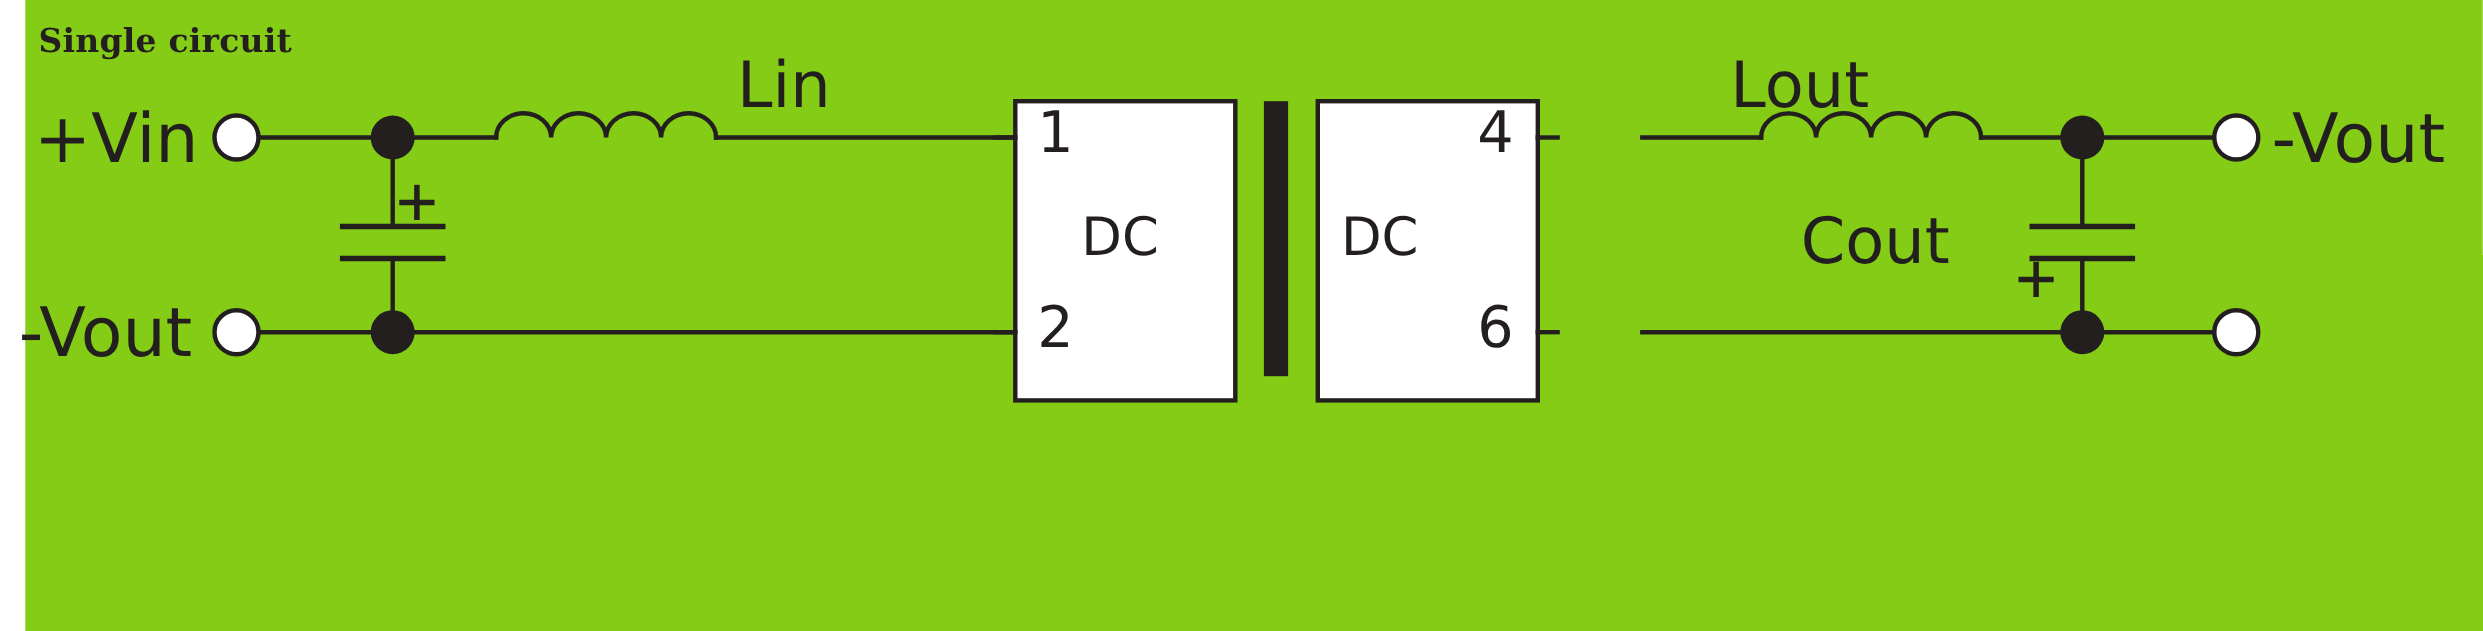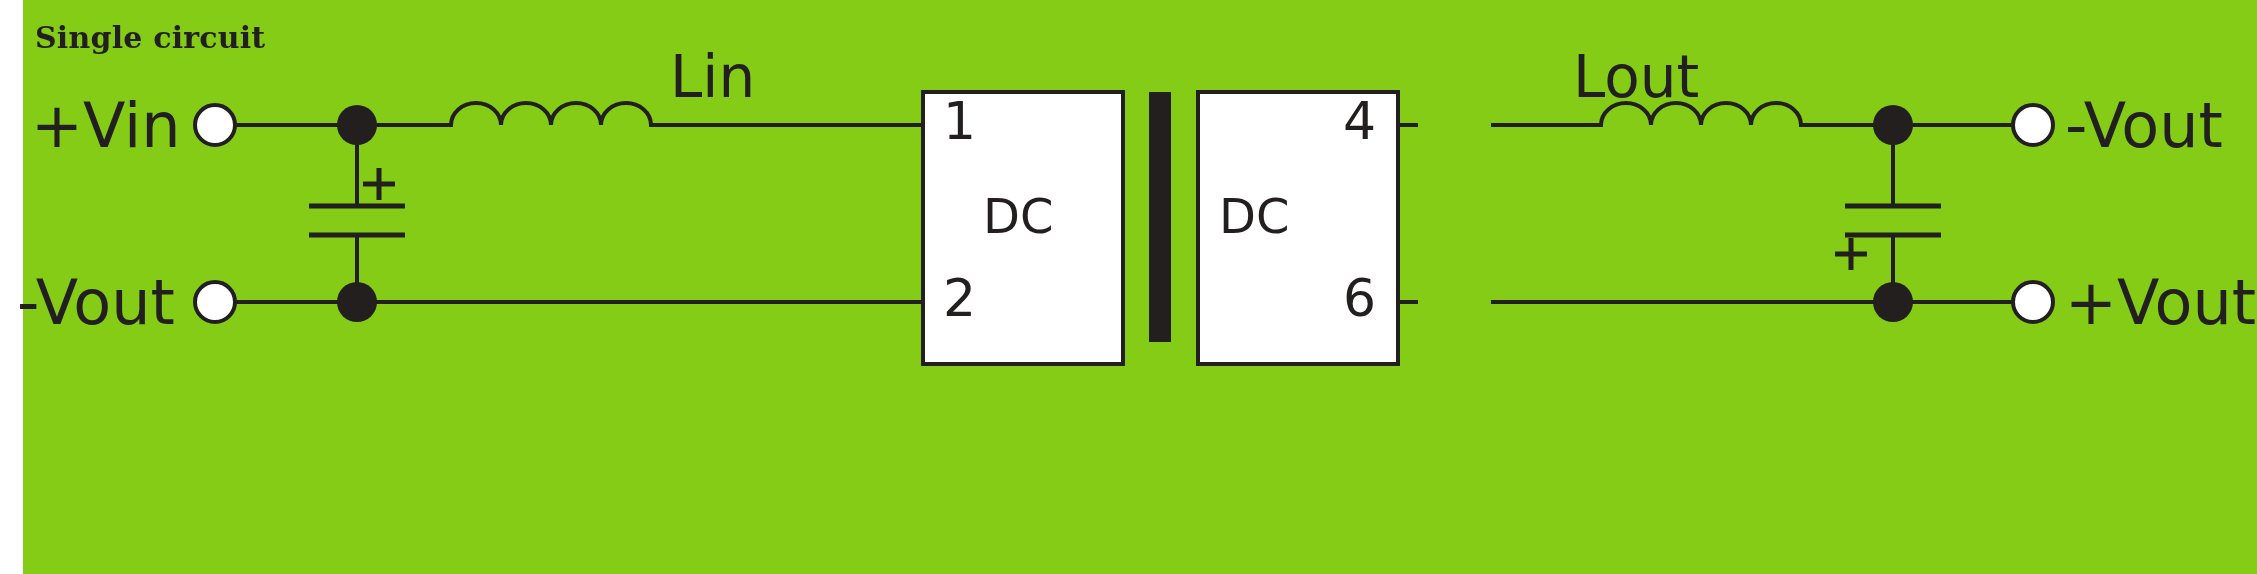--- a/index.html
+++ b/index.html
@@ -105,17 +105,17 @@
 
   <div class="lbl pin" style="left:920px;top:95px;">1</div>
   <div class="lbl pin" style="left:920px;top:272px;">2</div>
   <div class="lbl pin" style="left:1320px;top:95px;">4</div>
   <div class="lbl pin" style="left:1320px;top:272px;">6</div>
 
   <div class="lbl dcw" style="left:960px;top:192px;">DC</div>
   <div class="lbl dcw" style="left:1196px;top:192px;">DC</div>
 
   <div class="lbl comp" style="left:1550px;top:48px;">Lout</div>
+  <div class="lbl comp" style="left:1614px;top:190px;">Cout</div>
 
   <div class="lbl port" style="left:2042px;top:95px;">-Vout</div>
-  <div class="lbl port" style="left:2042px;top:272px;">+Vout</div>
 
 </div>
 
 </body></html>

